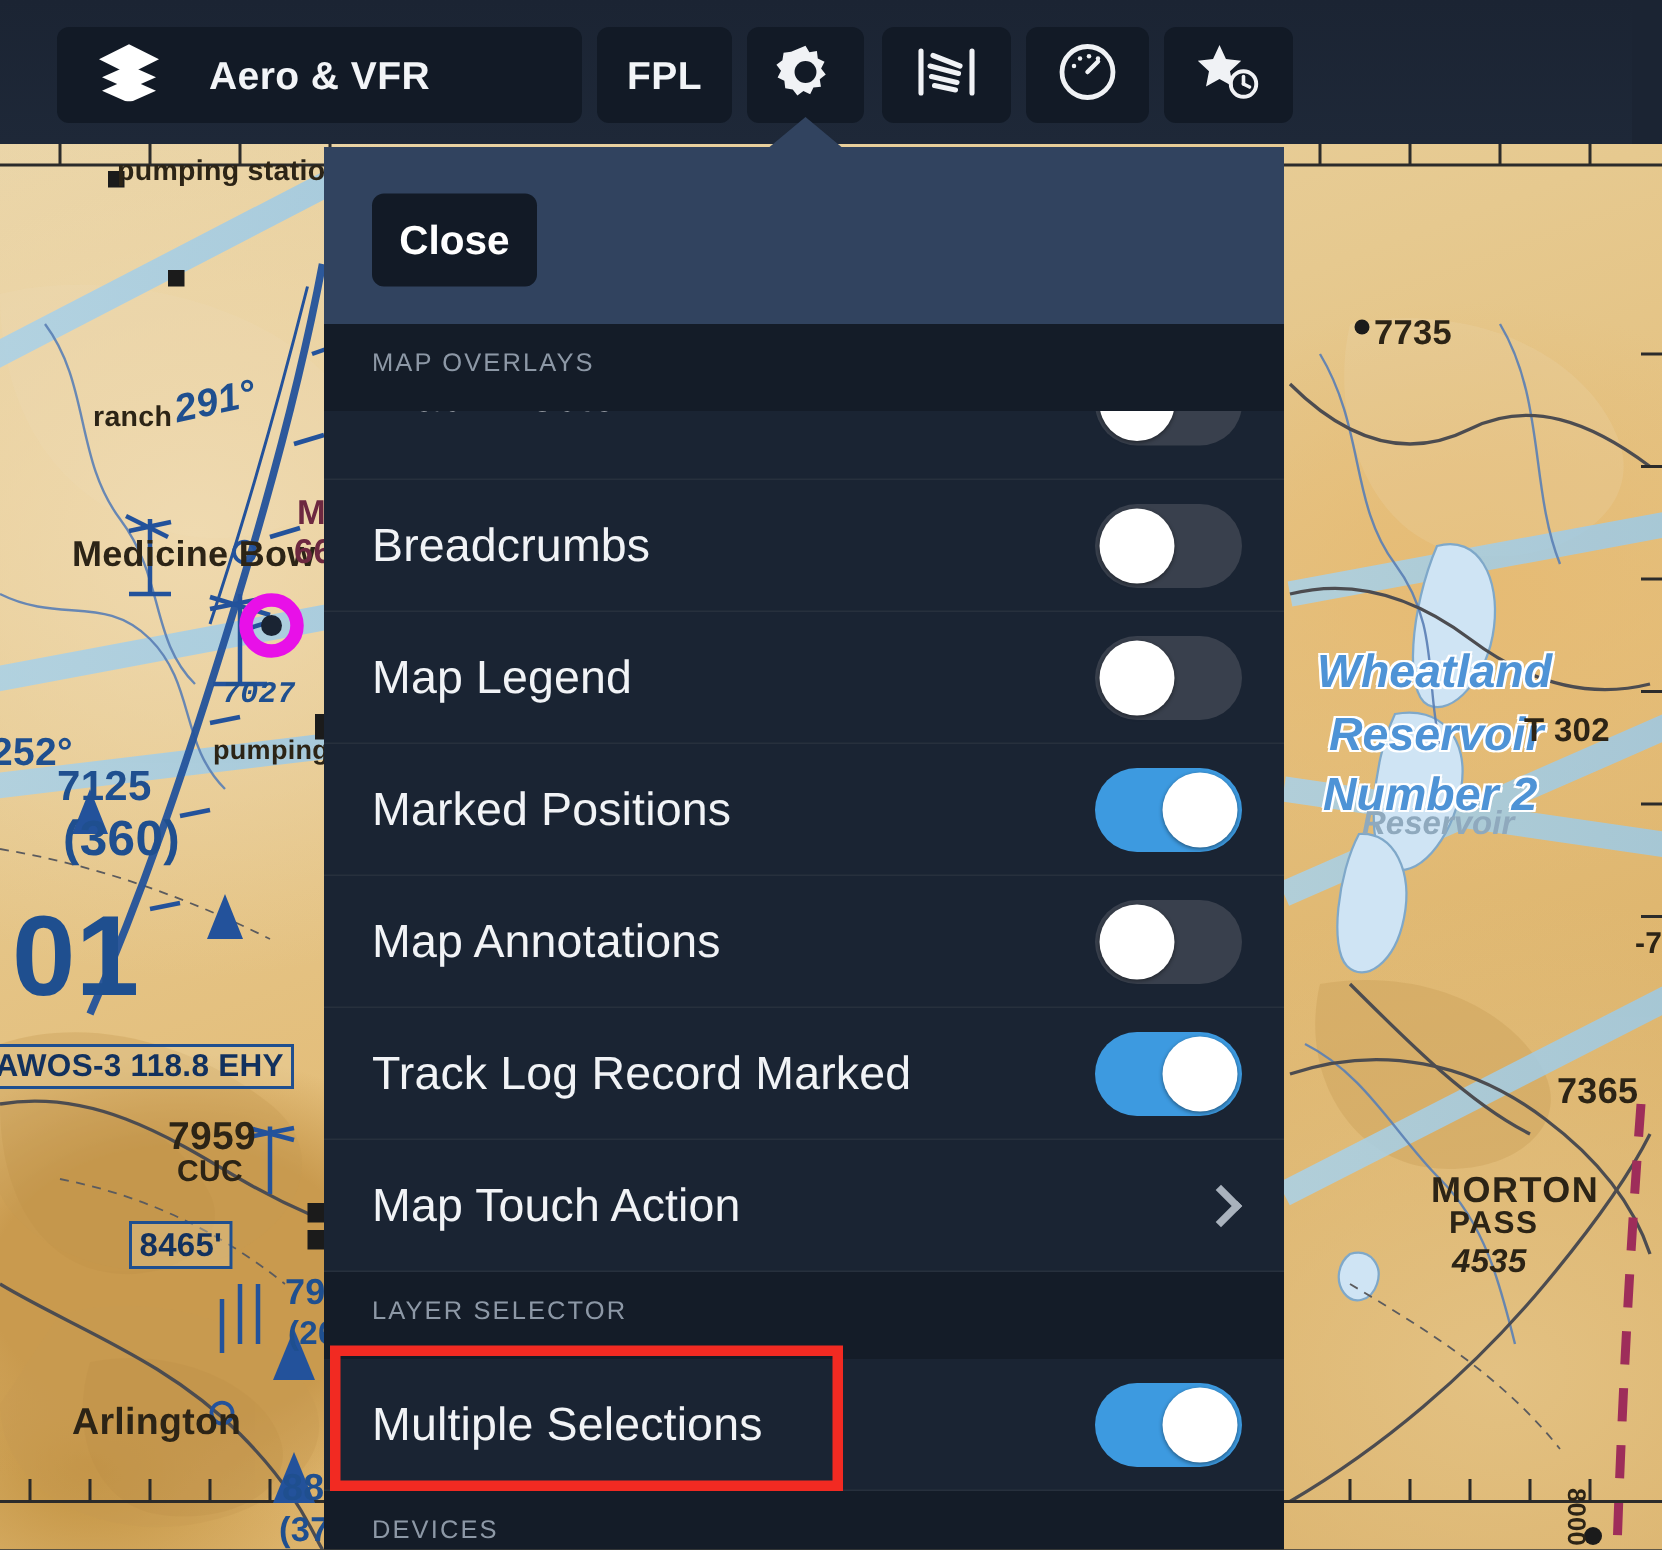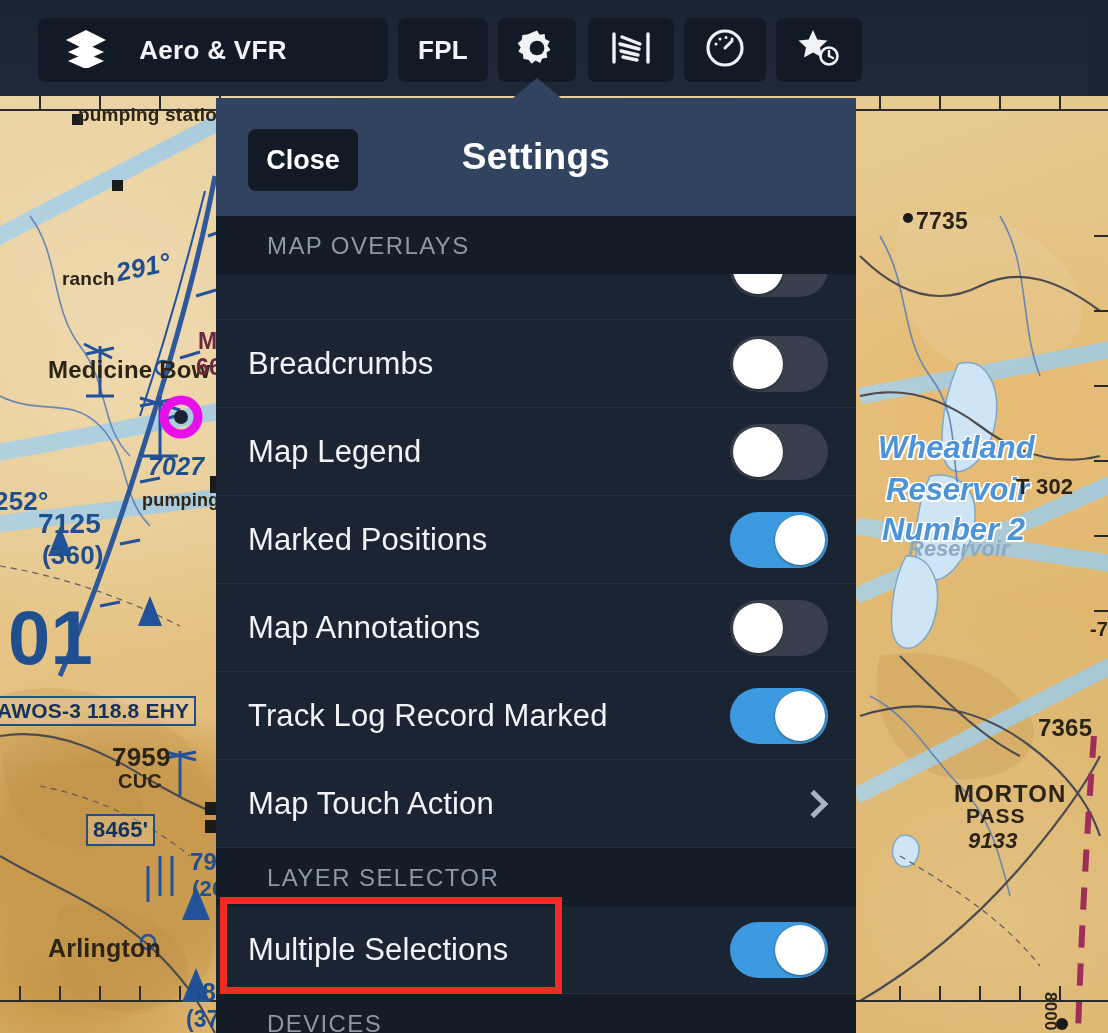--- a/index.html
+++ b/index.html
@@ -89,22 +89,22 @@
     color: #fff; font-size: 27px; font-weight: 700;
     font-family: "Liberation Sans", sans-serif; cursor: pointer;
   }
   #panel-title {
     width: 100%; text-align: center; color: #ffffff;
     font-size: 37px; font-weight: 700; letter-spacing: .3px;
   }
 
   .sec-head {
     background: #141c28; color: #8d98a6;
-    font-size: 24px; font-weight: 400; letter-spacing: 1.4px;
-    padding: 16px 0 14px 51px; height: 58px;
+    font-size: 17px; font-weight: 400; letter-spacing: 1.4px;
+    padding: 16px 0 14px 32px; height: 58px;
   }
   .rows { background: #1a2433; }
   .row {
     position: relative; display: flex; align-items: center;
     height: 88px; padding: 0 28px 0 32px;
     border-bottom: 1px solid #27303d;
     background: #1a2433;
   }
   .row .rlabel {
     color: #f1f3f6; font-size: 31px; font-weight: 400; letter-spacing: .1px;
@@ -308,25 +308,25 @@
         <circle cx="181" cy="321" r="7" fill="#1a2433"></circle>
       </g>
     </svg>
 
     <div class="mlabel brown" style="left:78px;  top:8px;   font-size:19px;">pumping station</div>
     <div class="mlabel brown" style="left:62px;  top:172px; font-size:19px;">ranch</div>
     <div class="mlabel blue italic" style="left:116px; top:156px; font-size:26px; transform:rotate(-12deg);">291°</div>
     <div class="mlabel brown" style="left:48px;  top:260px; font-size:24px;">Medicine Bow</div>
     <div class="mlabel maroon" style="left:198px; top:232px; font-size:23px;">MED</div>
     <div class="mlabel maroon" style="left:196px; top:258px; font-size:23px;">665</div>
-    <div class="mlabel blue italic" style="left:148px; top:356px; font-size:25px;">7027</div>
+    <div class="mlabel blue italic" style="left:148px; top:356px; font-size:20px;font-family:Liberation Mono, monospace;">7027</div>
     <div class="mlabel brown" style="left:142px; top:394px; font-size:18px;">pumping station</div>
     <div class="mlabel blue" style="left:-6px;  top:390px; font-size:26px;">252°</div>
     <div class="mlabel blue" style="left:38px;  top:412px; font-size:28px;">7125</div>
-    <div class="mlabel blue" style="left:42px;  top:444px; font-size:26px;text-align:right;">(360)</div>
+    <div class="mlabel blue" style="left:42px;  top:444px; font-size:33px;text-align:right;">(360)</div>
     <div class="mlabel blue" style="left:8px;   top:498px; font-size:76px;">01</div>
     <div class="mlabel box" style="left:-10px; top:600px; font-size:21px;">AWOS-3 118.8 EHY</div>
     <div class="mlabel brown" style="left:112px; top:646px; font-size:26px;">7959</div>
     <div class="mlabel brown" style="left:118px; top:674px; font-size:20px;">CUC</div>
     <div class="mlabel box" style="left:86px;  top:718px; font-size:22px;">8465'</div>
     <div class="mlabel blue" style="left:190px; top:752px; font-size:24px;">790</div>
     <div class="mlabel blue" style="left:192px; top:780px; font-size:22px;">(26</div>
     <div class="mlabel brown" style="left:48px;  top:838px; font-size:25px;">Arlington</div>
     <div class="mlabel blue" style="left:188px; top:882px; font-size:25px;">880</div>
     <div class="mlabel blue" style="left:186px; top:910px; font-size:23px;">(370</div>
@@ -336,21 +336,21 @@
     <div class="mlabel brown" style="left:916px;  top:112px; font-size:23px;">7735</div>
     <div class="water-label" style="left:878px; top:334px; font-size:31px;">Wheatland</div>
     <div class="water-label" style="left:886px; top:376px; font-size:31px;">Reservoir</div>
     <div class="water-label" style="left:882px; top:416px; font-size:31px;">Number 2</div>
     <div class="water-label faint" style="left:908px; top:440px; font-size:22px;">Reservoir</div>
     <div class="mlabel brown" style="left:1016px; top:378px; font-size:22px;">T 302</div>
     <div class="mlabel brown" style="left:1090px; top:522px; font-size:20px;">-75</div>
     <div class="mlabel brown" style="left:1038px; top:618px; font-size:24px;">7365</div>
     <div class="mlabel brown" style="left:954px;  top:684px; font-size:24px; letter-spacing:1px;">MORTON</div>
     <div class="mlabel brown" style="left:966px;  top:708px; font-size:21px; letter-spacing:1px;">PASS</div>
-    <div class="mlabel brown italic" style="left:968px; top:732px; font-size:22px;">9133</div>
+    <div class="mlabel brown italic" style="left:968px; top:732px; font-size:22px;">4535</div>
     <div class="mlabel brown italic" style="left:1024px; top:934px; font-size:24px;">8546</div>
     <div class="mlabel brown" style="left:1060px; top:896px; font-size:17px; transform:rotate(90deg); transform-origin:left top;">8000</div>
   </div>
 
   <div id="toolbar">
 
     <div class="tb-btn" id="btn-layers">
       <span class="layer-ico">
         <svg width="44" height="40" viewBox="0 0 44 40">
           <polygon points="22,2 42,12 22,22 2,12" fill="#fff"></polygon>
@@ -415,21 +415,20 @@
       </span>
     </div>
   </div>
 
   <div id="caret"></div>
 
   <div id="panel">
 
     <div id="panel-header">
       <button id="close-btn">Close</button>
-      <div id="panel-title">Settings</div>
     </div>
 
     <div class="sec-head">MAP OVERLAYS</div>
     <div class="rows">
 
       <div class="row clipped">
         <span class="rlabel">Track Vector</span>
         <span class="switch">
             <span class="knob"></span>
           </span>

